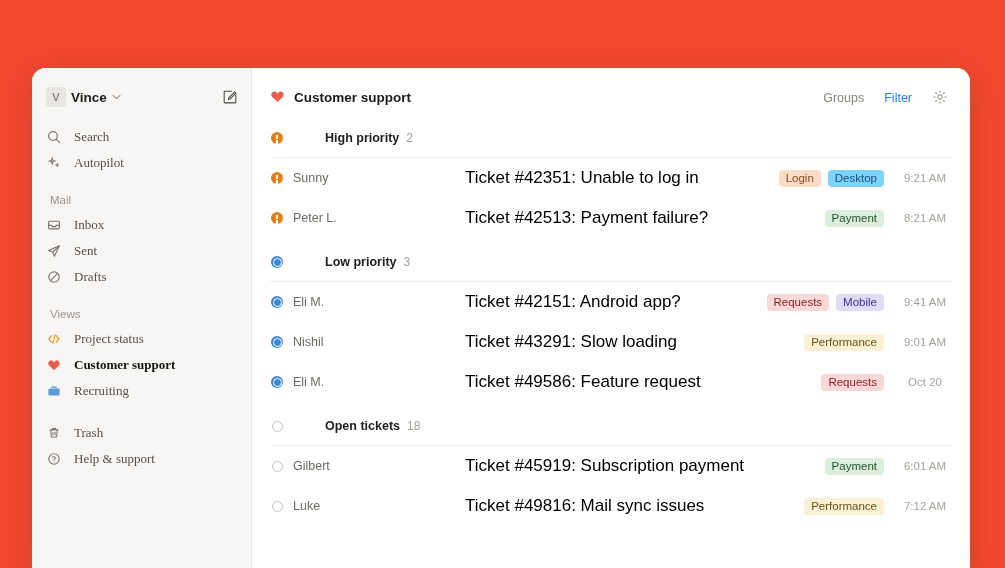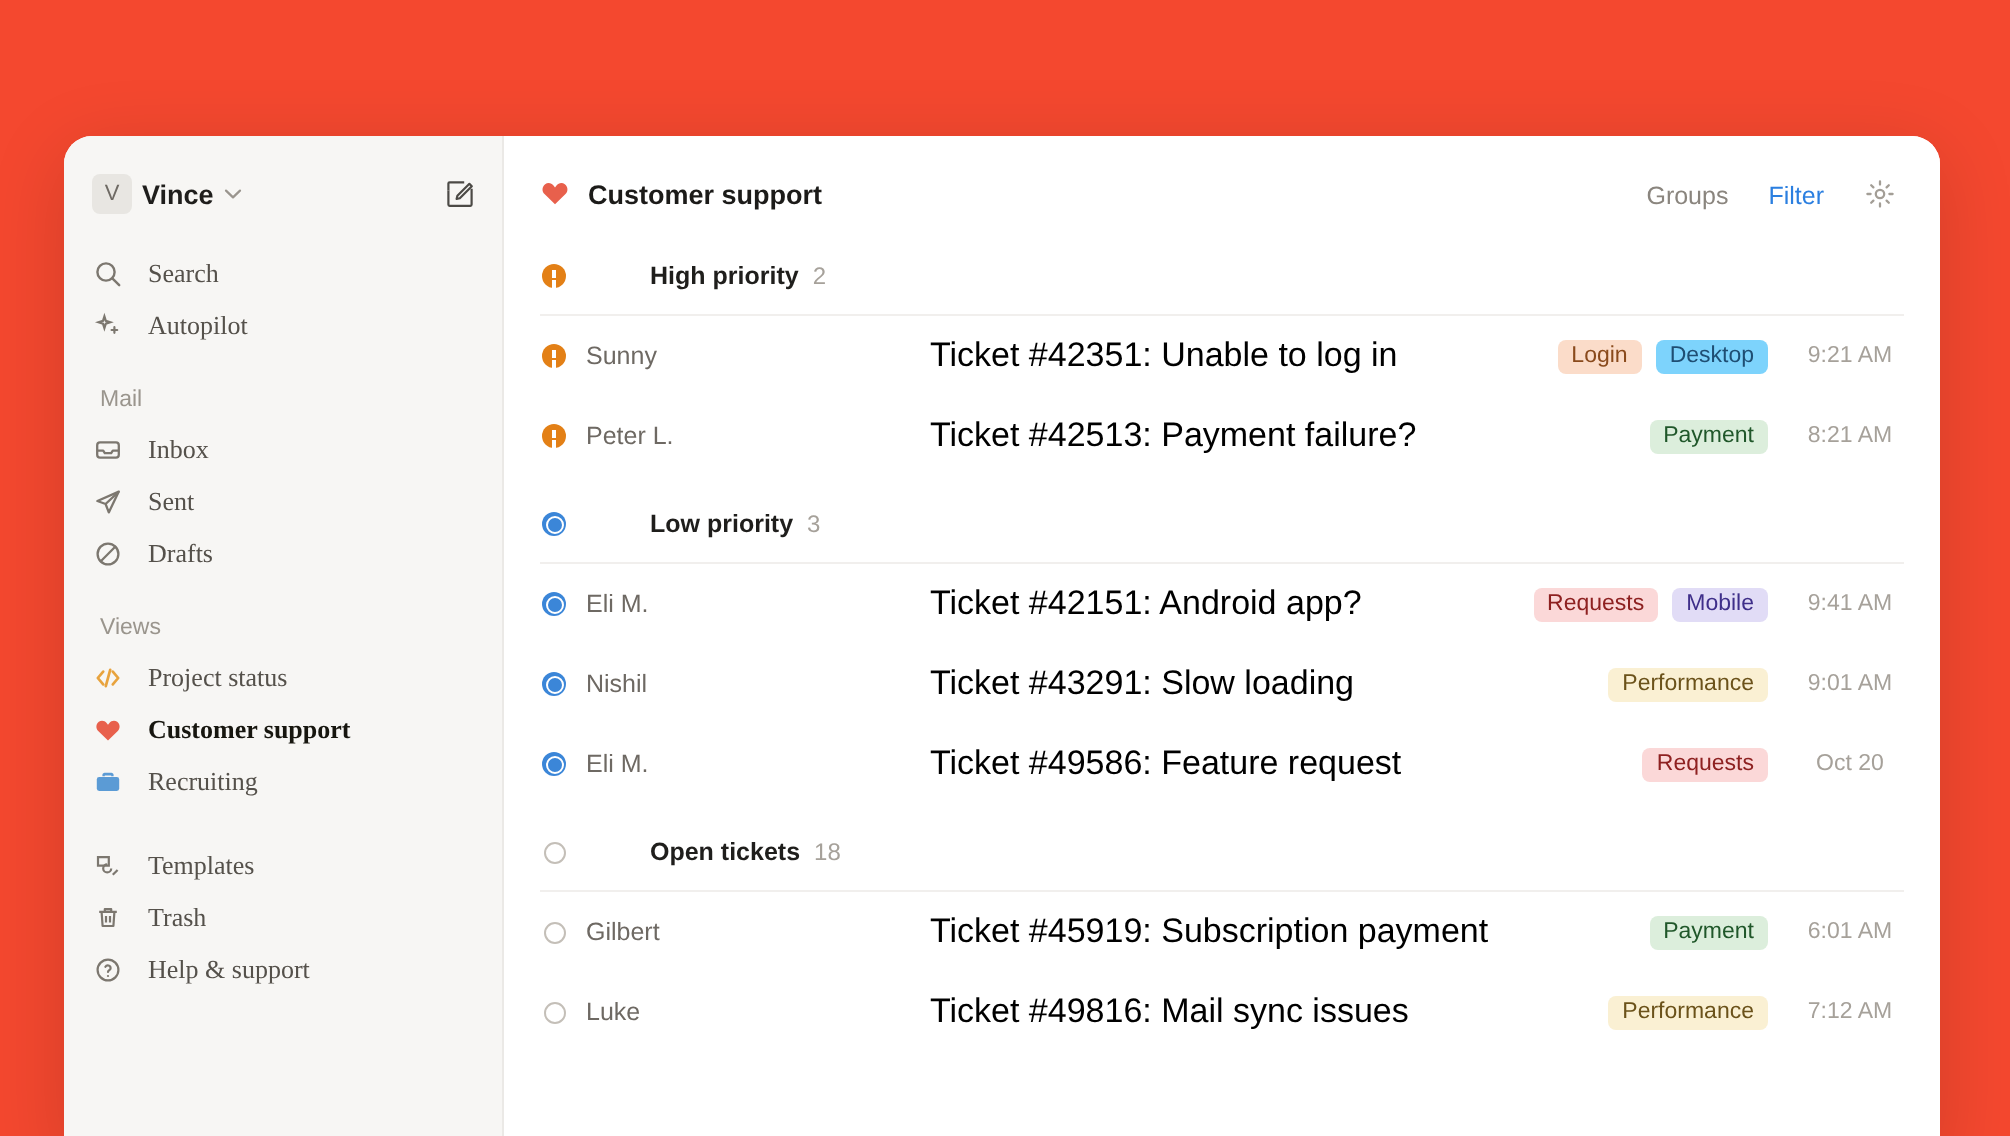--- a/index.html
+++ b/index.html
@@ -338,30 +338,20 @@
         <svg width="14" height="14" viewBox="0 0 14 14" fill="currentColor">
           <path d="M5.3 2.4h3.4c.6 0 1.1.5 1.1 1.1v.6H8.6v-.4H5.4v.4H4.2v-.6c0-.6.5-1.1 1.1-1.1z"></path>
           <rect x="1.4" y="4.5" width="11.2" height="7" rx="1.2"></rect>
         </svg>
       </span>
       <span class="ni-label">Recruiting</span>
     </div>
 
     <div class="nav-gap"></div>
 
-    <div class="nav-item">
-      <span class="ni-icon">
-        <svg width="14" height="14" viewBox="0 0 14 14" fill="none" stroke="currentColor" stroke-width="1.1">
-          <path d="M2 2.6h5.4v4.2H2z"></path>
-            <path d="M8.6 8.2a2 2 0 1 1-2-2"></path>
-            <path d="M9.4 11.4 11.8 9"></path>
-        </svg>
-      </span>
-      <span class="ni-label">Templates</span>
-    </div>
 
     <div class="nav-item">
       <span class="ni-icon">
         <svg width="14" height="14" viewBox="0 0 14 14" fill="none" stroke="currentColor" stroke-width="1.1">
           <path d="M2.6 3.9h8.8M5.4 3.9V2.6h3.2v1.3M3.8 3.9l.5 7.1h5.4l.5-7.1" stroke-linejoin="round"></path>
           <path d="M6 6v3.2M8 6v3.2"></path>
         </svg>
       </span>
       <span class="ni-label">Trash</span>
     </div>

